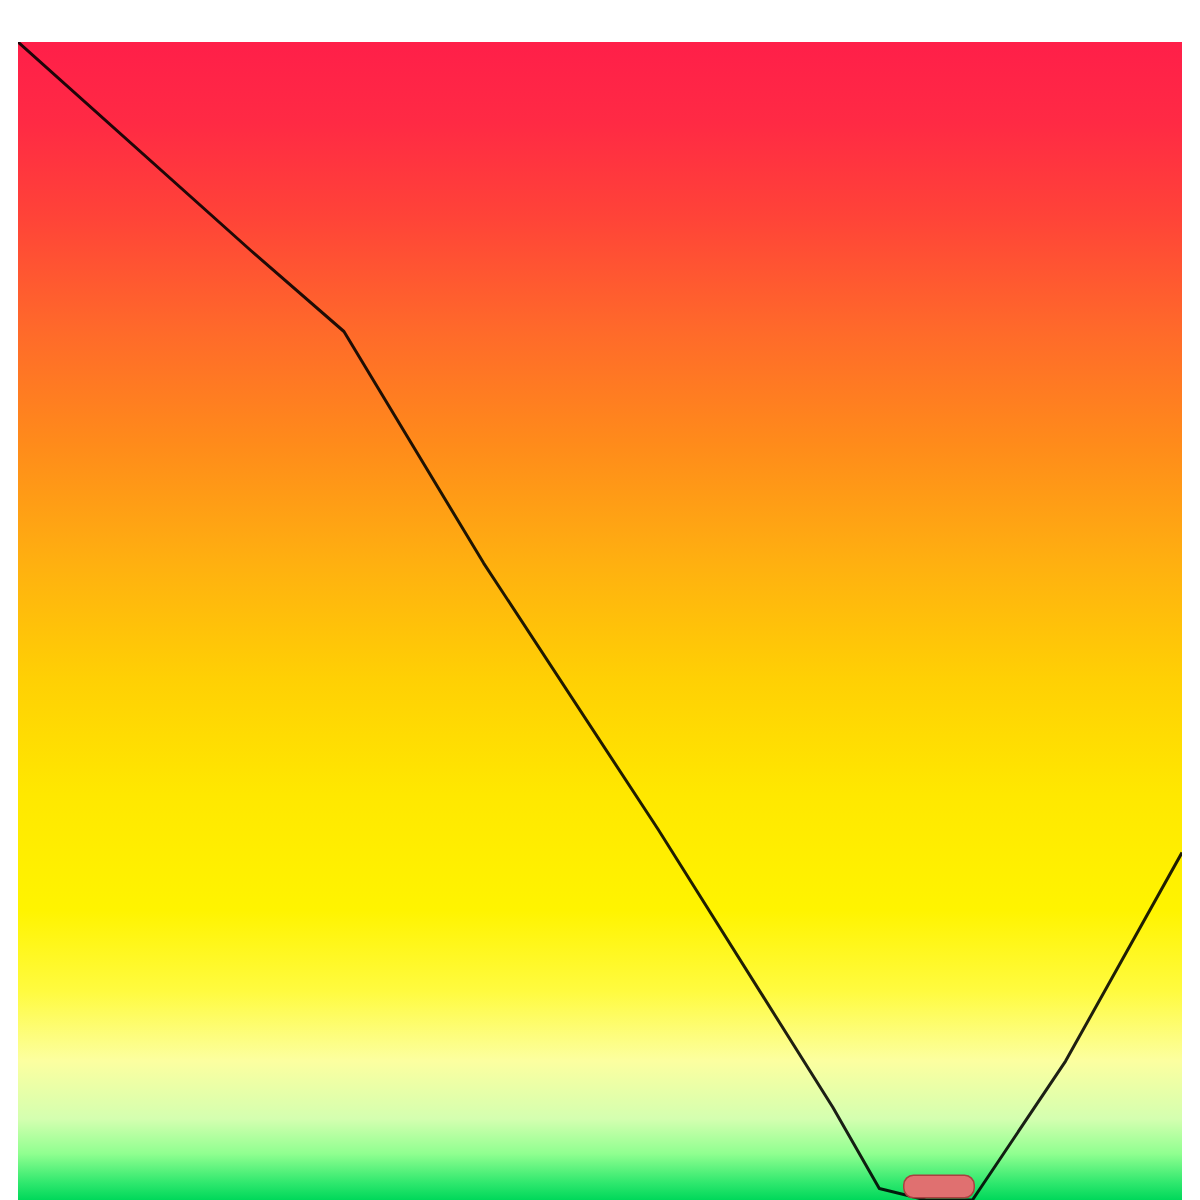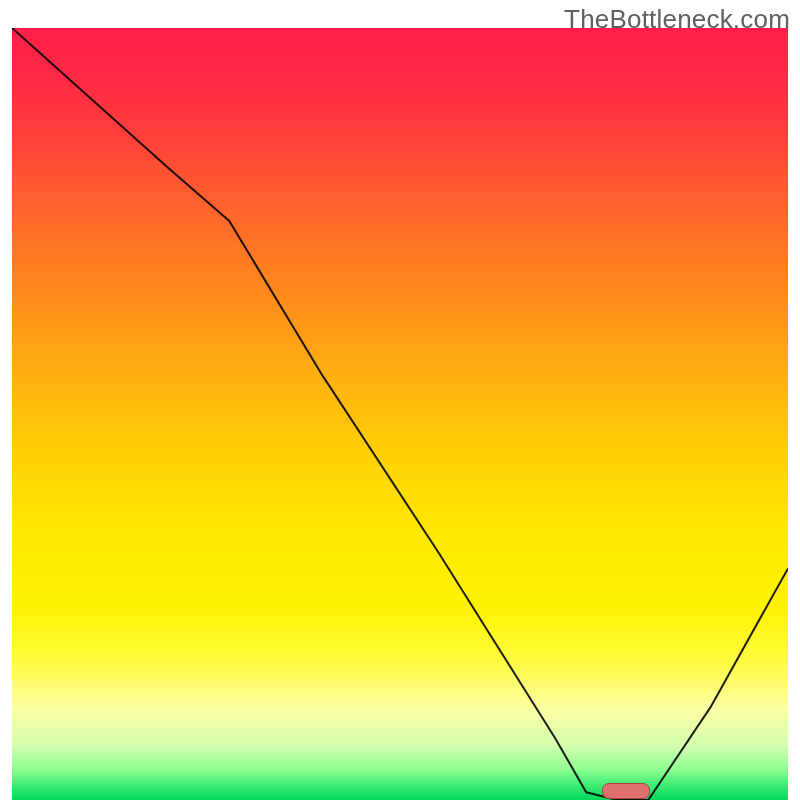--- a/index.html
+++ b/index.html
@@ -40,21 +40,20 @@
     border: 1px solid #aa4040;
     border-radius: 7px;
     bottom: 1px;
   }
 </style>
 </head>
 <body>
 
 <div class="canvas">
 
-  <div class="attribution">TheBottleneck.com</div>
 
   <svg class="chart" viewBox="0 0 776 772" preserveAspectRatio="none">
     <defs>
       <linearGradient id="bg-grad" x1="0" y1="0" x2="0" y2="1">
 
       <stop offset="0%" stop-color="#ff1f49"></stop>
           <stop offset="7.000000000000001%" stop-color="#ff2a44"></stop>
           <stop offset="15%" stop-color="#ff4338"></stop>
           <stop offset="25%" stop-color="#ff6a2a"></stop>
           <stop offset="35%" stop-color="#ff8c1a"></stop>

